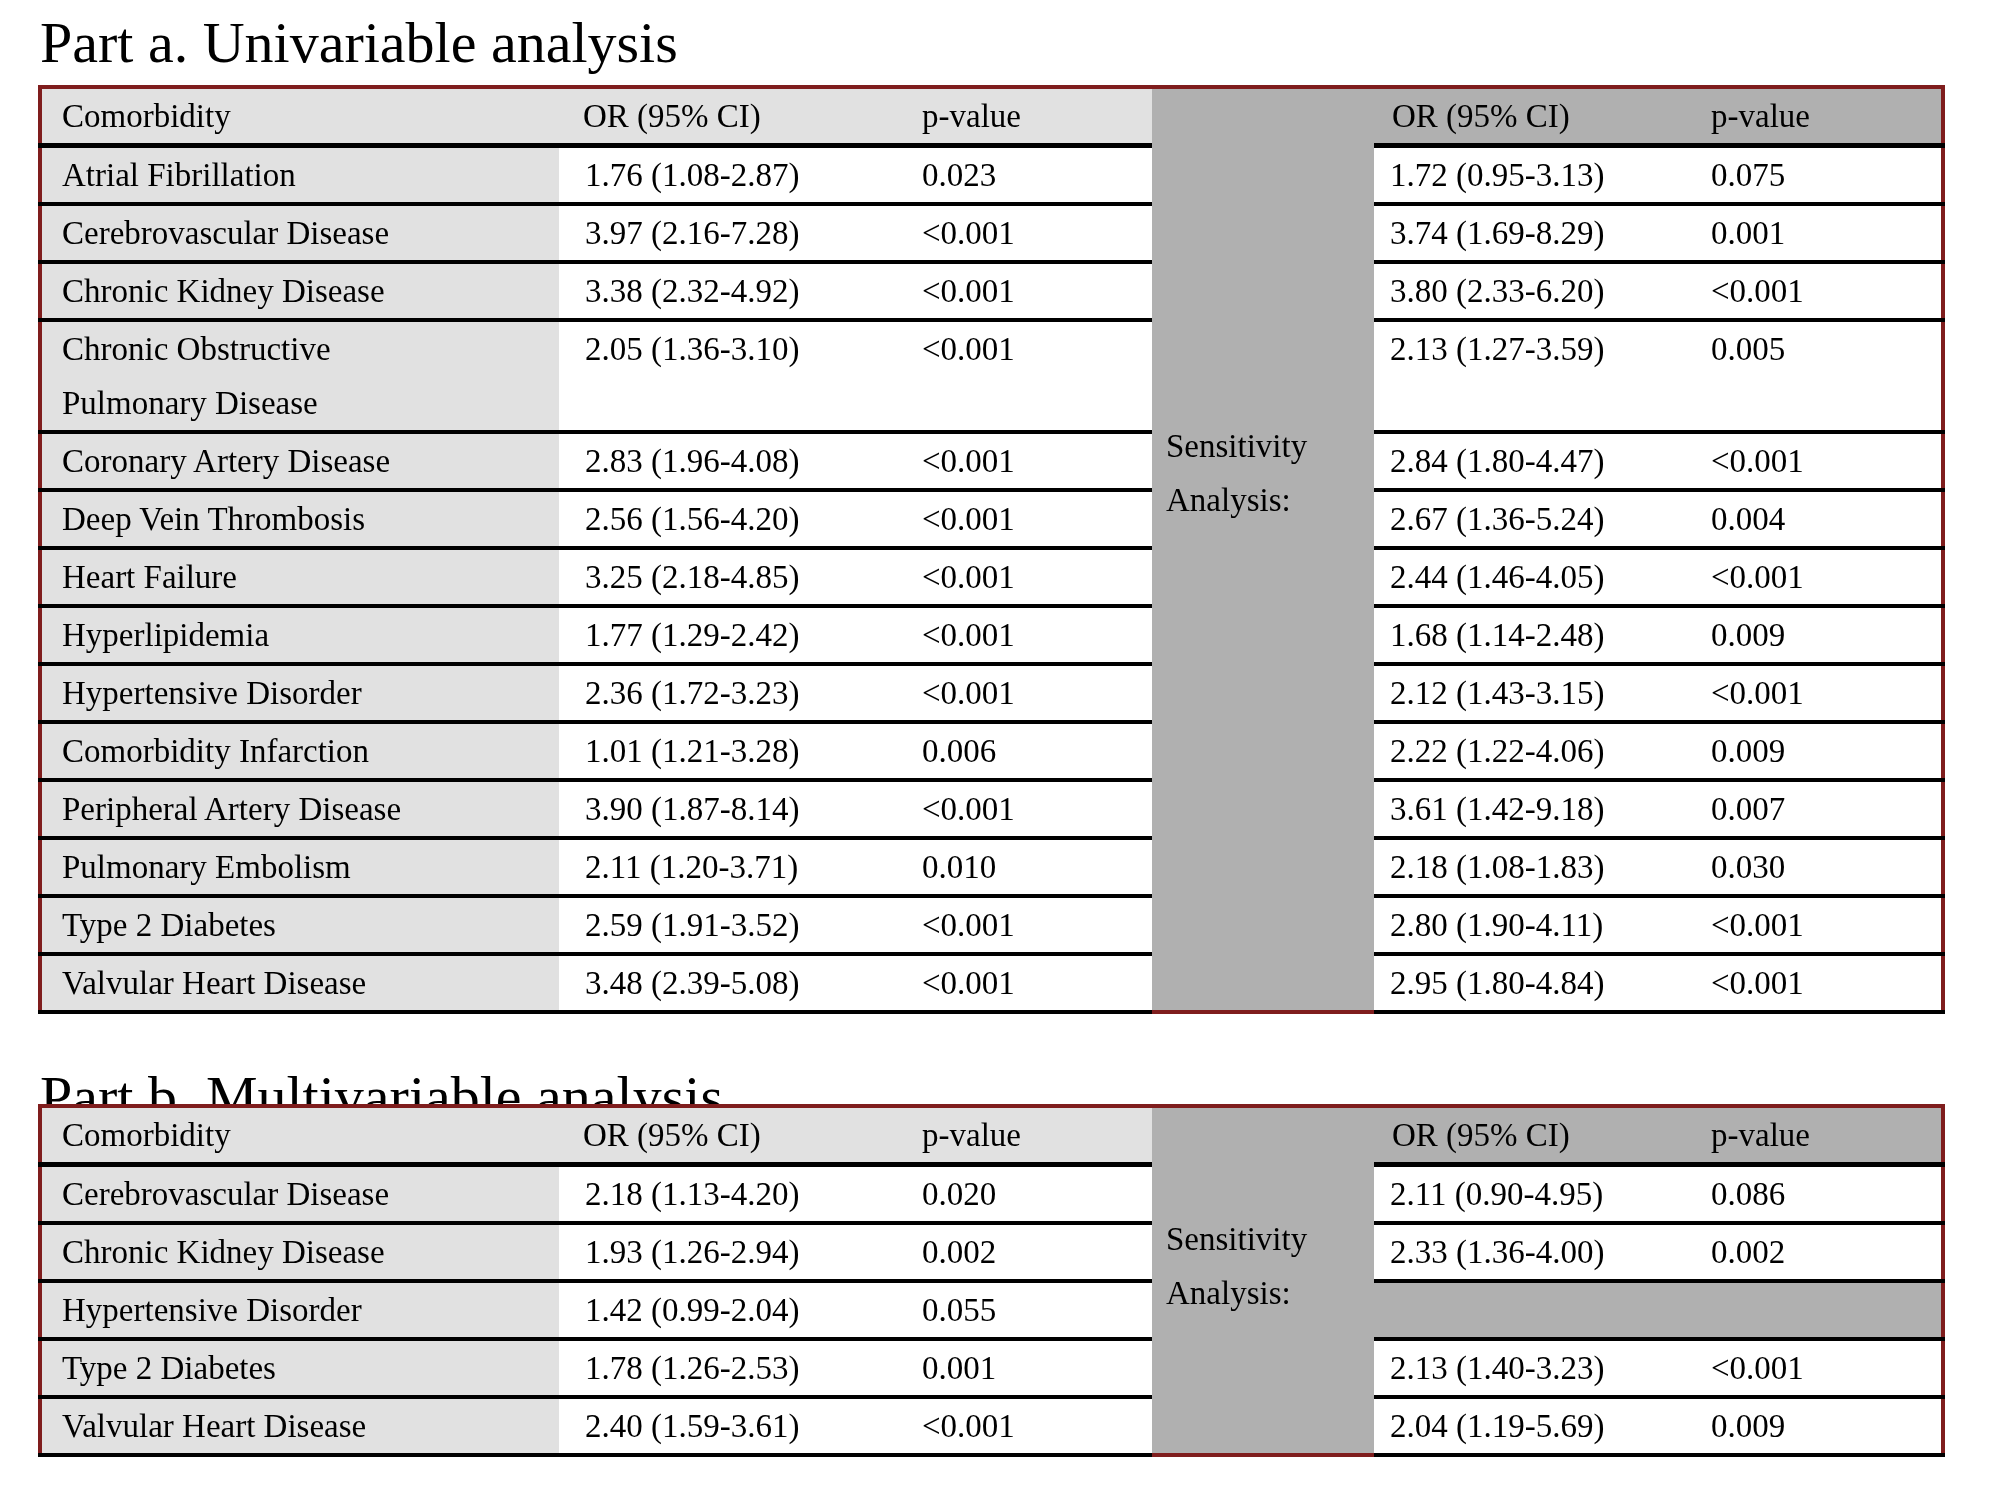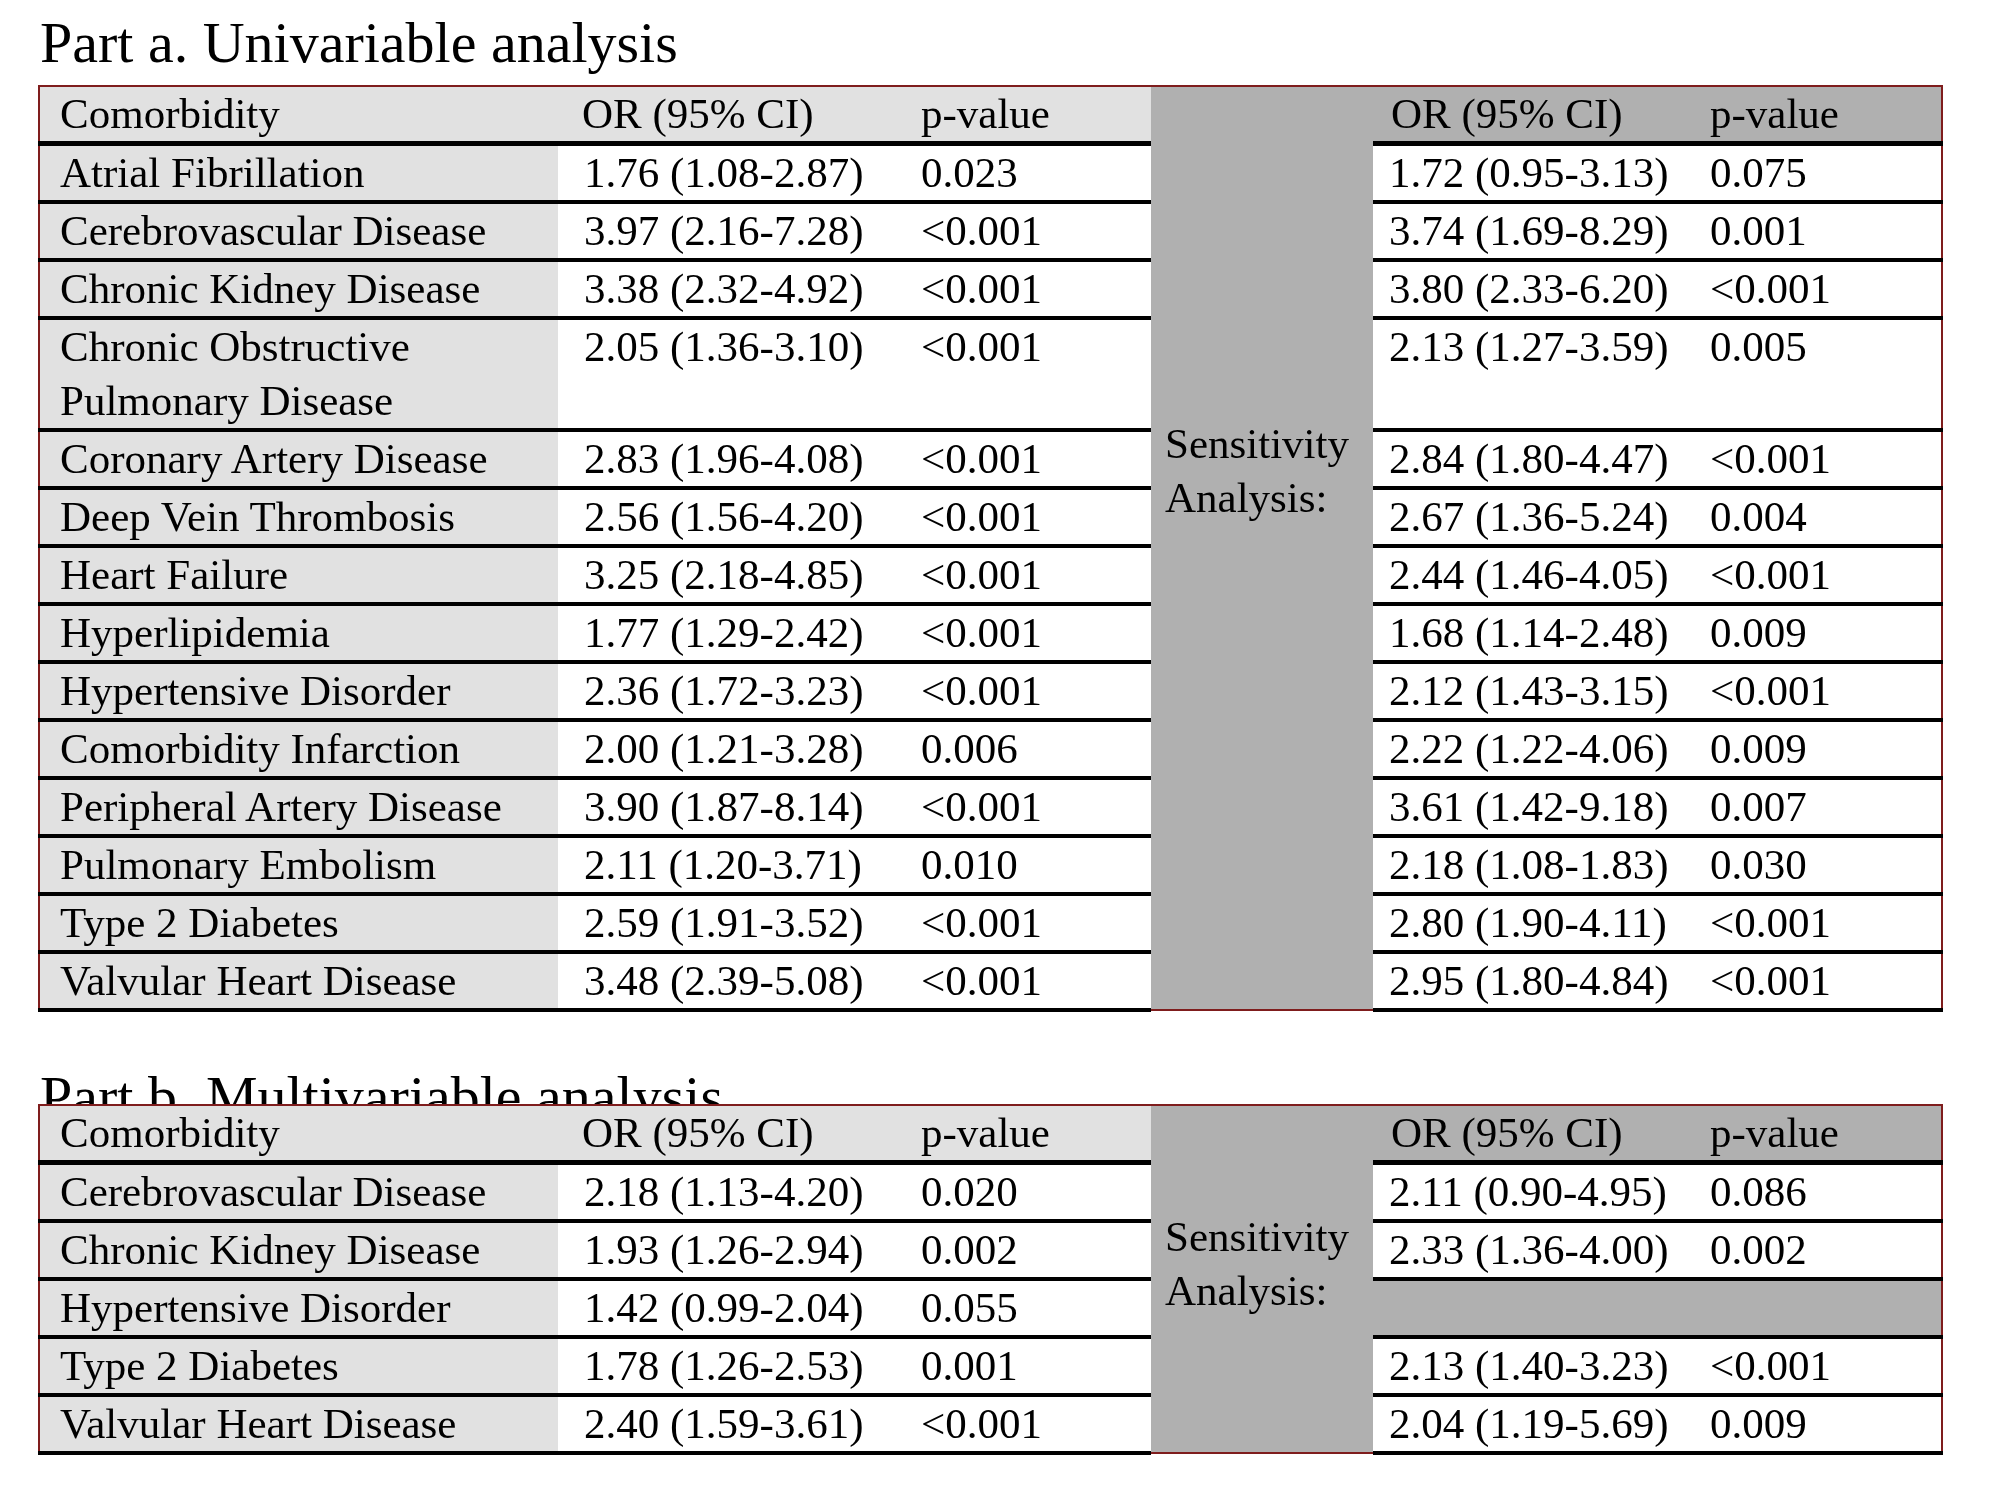--- a/index.html
+++ b/index.html
@@ -19,22 +19,22 @@
   }
   #title-a { top: 14px; }
   #title-b { top: 1068px; }
 
   table.part {
     position: absolute;
     left: 38px;
     width: 1903px;
     table-layout: fixed;
     border-collapse: collapse;
-    border: 2px solid #7f1d1d;
-    font-size: 43px;
+    border: 4px solid #7f1d1d;
+    font-size: 33px;
   }
   #table-a { top: 85px; }
   #table-b { top: 1104px; }
 
   th, td {
     padding: 0;
     margin: 0;
     vertical-align: top;
     text-align: left;
     font-weight: normal;
@@ -164,21 +164,21 @@
       </tr>
       <tr>
         <td class="c-name dcell cell-light">Hypertensive Disorder</td>
         <td class="c-or1 dcell">2.36 (1.72-3.23)</td>
         <td class="c-p1 dcell bold">&lt;0.001</td>
         <td class="c-or2 dcell">2.12 (1.43-3.15)</td>
         <td class="c-p2 dcell bold">&lt;0.001</td>
       </tr>
       <tr>
         <td class="c-name dcell cell-light">Comorbidity Infarction</td>
-        <td class="c-or1 dcell">2.00 (1.21-3.28)</td>
+        <td class="c-or1 dcell">1.01 (1.21-3.28)</td>
         <td class="c-p1 dcell bold">0.006</td>
         <td class="c-or2 dcell">2.22 (1.22-4.06)</td>
         <td class="c-p2 dcell bold">0.009</td>
       </tr>
       <tr>
         <td class="c-name dcell cell-light">Peripheral Artery Disease</td>
         <td class="c-or1 dcell">3.90 (1.87-8.14)</td>
         <td class="c-p1 dcell bold">&lt;0.001</td>
         <td class="c-or2 dcell">3.61 (1.42-9.18)</td>
         <td class="c-p2 dcell bold">0.007</td>

